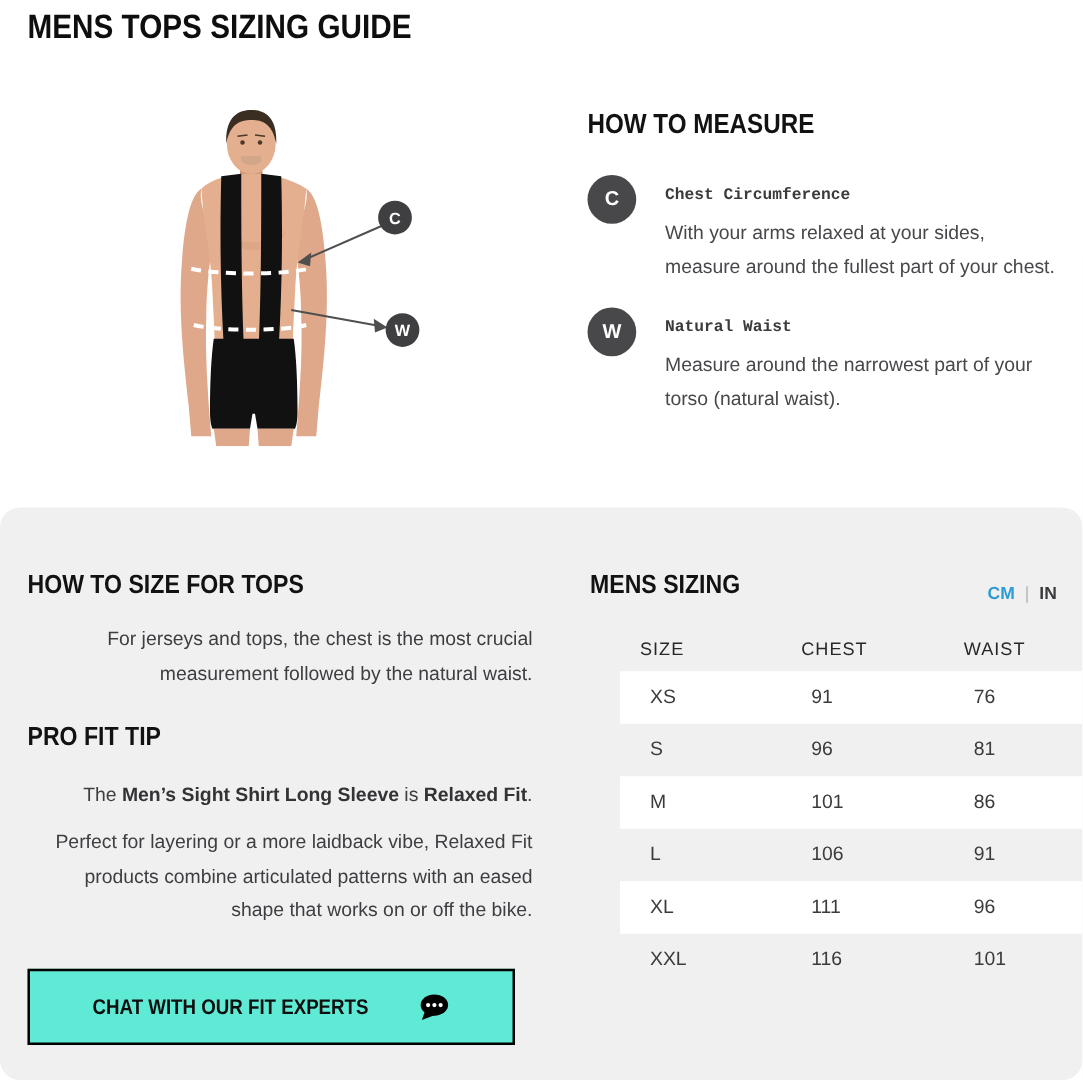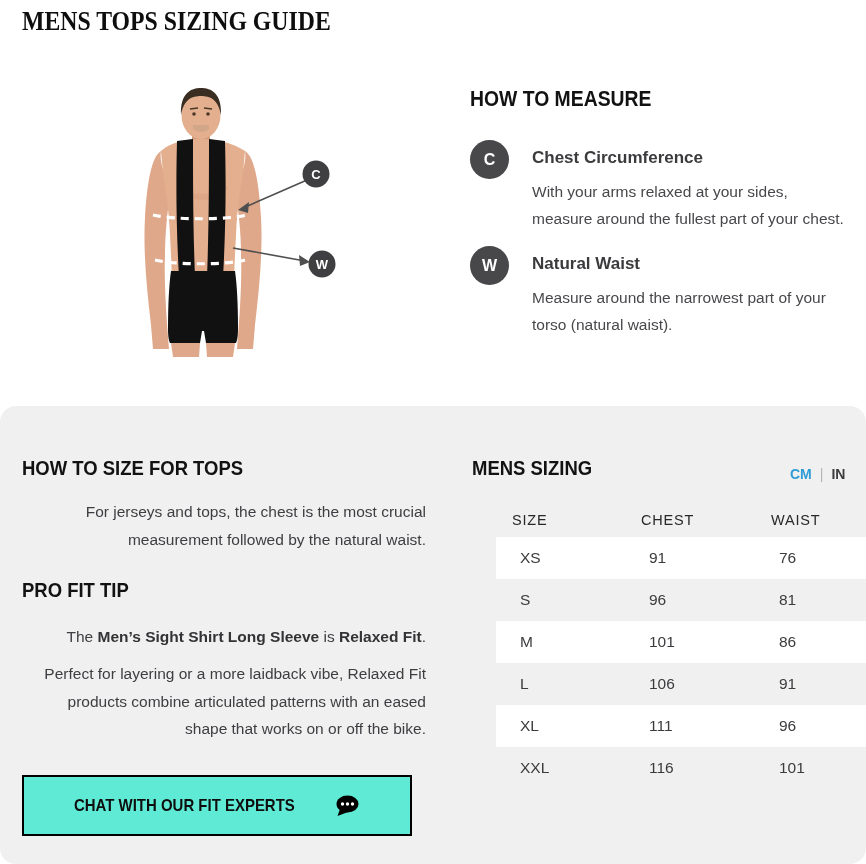--- a/index.html
+++ b/index.html
@@ -2,34 +2,34 @@
 <html><head>
 <meta charset="utf-8">
 <style>
   * { margin:0; padding:0; box-sizing:border-box; }
   html,body { background:#fff; }
   body { font-family:"Liberation Sans", sans-serif; }
   .page { position:relative; width:866px; height:864px; background:#ffffff; overflow:hidden; }
 
   .cond { display:inline-block; transform:scaleX(.88); transform-origin:0 50%; white-space:nowrap; }
 
-  .page-title { position:absolute; left:22px; top:6px; font-size:27px; font-weight:700; color:#0e0e0e; letter-spacing:0;font-family:Liberation Serif, serif; }
+  .page-title { position:absolute; left:22px; top:6px; font-size:27px; font-weight:700; color:#0e0e0e; letter-spacing:0; }
 
   
   .figure-wrap { position:absolute; left:105px; top:85px; width:275px; height:272px; }
 
   
   .measure-heading { position:absolute; left:470px; top:86px; font-size:22px; font-weight:700; color:#121212; }
   .m-item { position:absolute; left:470px; width:382px; }
   .m-item-c { top:140px; }
   .m-item-w { top:246px; }
   .m-circle { position:absolute; left:0; top:0; width:39px; height:39px; border-radius:50%; background:#48484a;
               color:#fff; font-weight:700; font-size:16px; display:flex; align-items:center; justify-content:center; }
   .m-body { margin-left:62px; }
-  .m-title { font-size:17px; font-weight:700; color:#3b3b3e; padding-top:8px; }
+  .m-title { font-size:13px; font-weight:700; color:#3b3b3e; padding-top:8px;font-family:Liberation Mono, monospace; }
   .m-desc { margin-top:10px; font-size:15.5px; color:#48484c; line-height:27px; max-width:345px; }
 
   
   .gray-section { position:absolute; left:0; top:406px; width:866px; height:458px; background:#f0f0f0;border-radius:16px; }
 
   .h-left { position:absolute; left:22px; font-size:21px; font-weight:700; color:#121212; }
   .h-size { top:50px; }
   .h-tip  { top:172px; }
   .p-std { position:absolute; left:22px; width:404px; font-size:15.5px; color:#3e3e42; line-height:27.5px;text-align:right; }
   .p-size { top:92px; }

